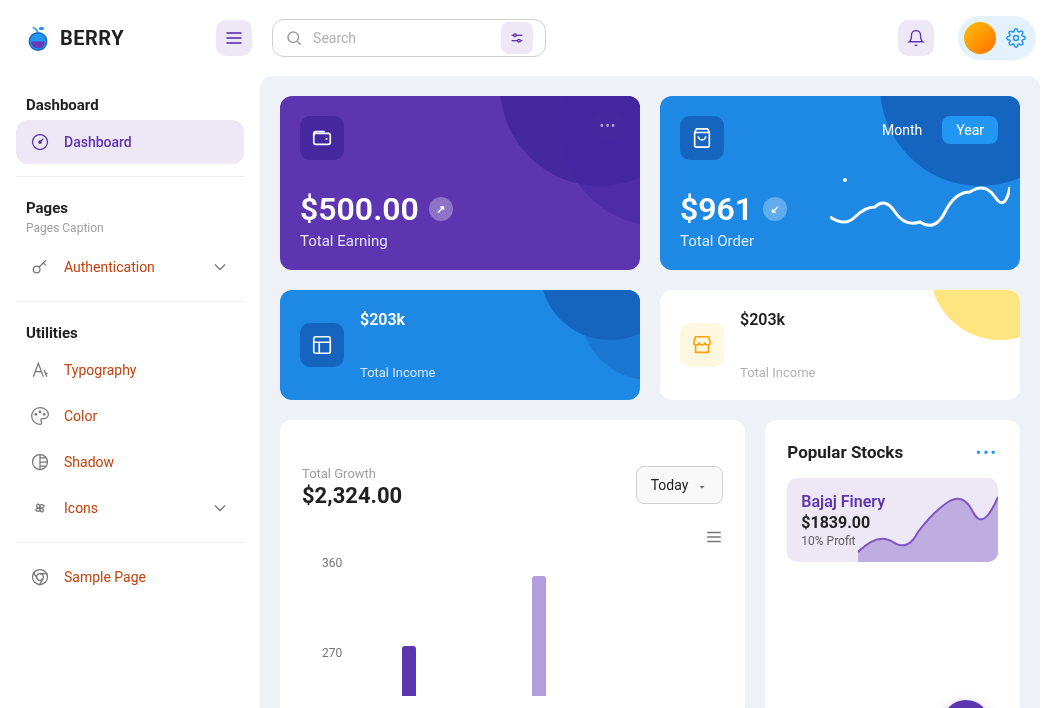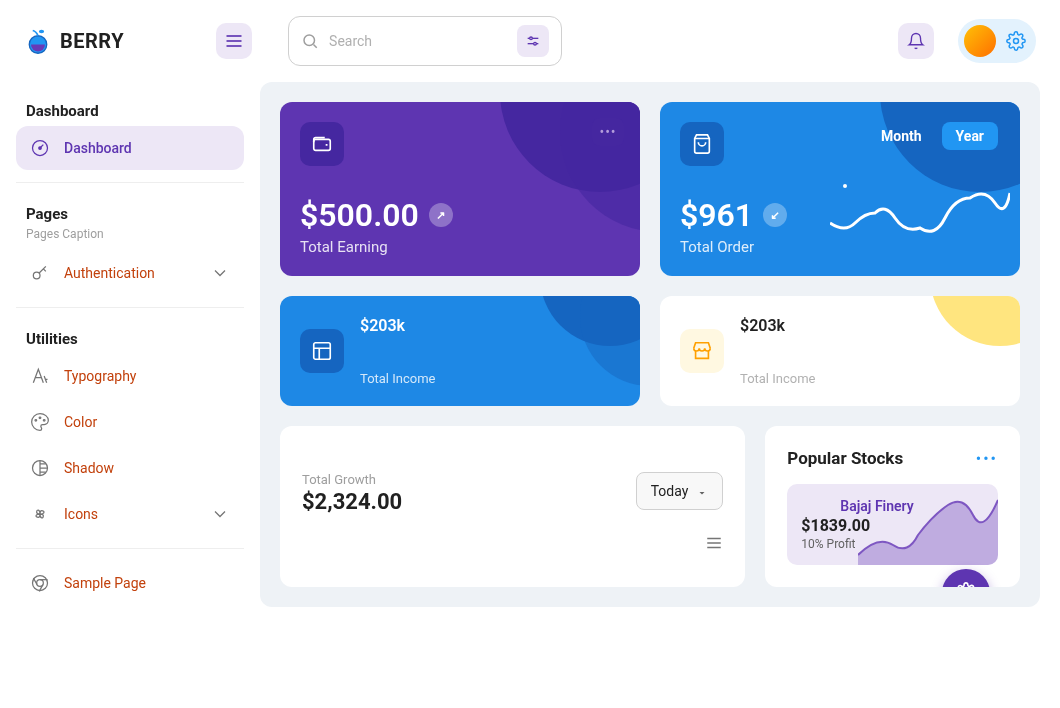--- a/index.html
+++ b/index.html
@@ -3,21 +3,21 @@
 <meta charset="utf-8">
 <style>
 * { margin: 0; padding: 0; box-sizing: border-box; font-family: -apple-system, BlinkMacSystemFont, 'Segoe UI', Roboto, sans-serif; }
 body { background: #fff; color: #212121; }
 
 .header { display: flex; align-items: center; padding: 16px 24px; gap: 12px; }
 .logo { display: flex; align-items: center; gap: 8px; font-weight: 700; font-size: 20px; letter-spacing: 0.5px; }
 .logo-icon { width: 28px; height: 28px; }
 .menu-toggle { width: 36px; height: 36px; background: #ede7f6; border-radius: 10px; display: flex; align-items: center; justify-content: center; cursor: pointer; margin-left: 80px; }
 .menu-toggle svg { stroke: #5e35b1; }
-.search-wrap { flex: 0 0 260px; display: flex; align-items: center; border: 1px solid #d0d0d0; border-radius: 12px; padding: 8px 12px; gap: 10px; margin-left: 24px; }
+.search-wrap { flex: 0 0 260px; display: flex; align-items: center; border: 1px solid #d0d0d0; border-radius: 12px; padding: 2px 12px; gap: 10px; margin-left: 8px; }
 .search-wrap input { border: none; outline: none; flex: 1; font-size: 14px; color: #9e9e9e; background: transparent; }
 .search-wrap input::placeholder { color: #b0b0b0; }
 .search-filter { width: 32px; height: 32px; background: #ede7f6; border-radius: 8px; display: flex; align-items: center; justify-content: center; cursor: pointer; }
 .header-spacer { flex: 1; }
 .notif-btn { width: 36px; height: 36px; background: #ede7f6; border-radius: 10px; display: flex; align-items: center; justify-content: center; cursor: pointer; }
 .profile-chip { display: flex; align-items: center; gap: 10px; background: #e3f2fd; border-radius: 22px; padding: 6px 10px 6px 6px; cursor: pointer; margin-left: 12px; }
 .avatar { width: 32px; height: 32px; border-radius: 50%; background: linear-gradient(135deg, #ffc107, #ff6f00); }
 .gear-icon { stroke: #2196f3; }
 
 .layout { display: flex; }
@@ -53,21 +53,21 @@
 .icon-box.purple { background: #4527a0; }
 .icon-box.blue { background: #1565c0; }
 .icon-box.yellow { background: #fff8e1; }
 .dots-btn { position: absolute; top: 16px; right: 16px; width: 32px; height: 28px; background: #4527a0; border-radius: 8px; display: flex; align-items: center; justify-content: center; cursor: pointer; z-index: 2; font-size:14px; color:#b39ddb; letter-spacing:1px; }
 
 .big-value { font-size: 32px; font-weight: 600; margin-top: 30px; display: flex; align-items: center; gap: 10px; position: relative; z-index: 1; }
 .big-value .circle-icon { width: 24px; height: 24px; border-radius: 50%; background: rgba(255,255,255,0.3); display: flex; align-items: center; justify-content: center; font-size: 11px; }
 .card-sub { font-size: 15px; opacity: 0.85; margin-top: 4px; position: relative; z-index: 1; }
 
 .toggle { position: absolute; top: 20px; right: 22px; display: flex; gap: 6px; z-index: 2; font-size: 14px;}
-.toggle span { padding: 6px 14px; border-radius: 8px; cursor: pointer; font-weight: 700; }
+.toggle span { padding: 6px 14px; border-radius: 8px; cursor: pointer; font-weight: 400; }
 .toggle span.active { background: #2196f3; }
 
 .sparkline { position: absolute; right: 10px; bottom: 28px; width: 180px; height: 70px; z-index: 1; }
 
 .mini-label { font-size: 16px; font-weight: 600; }
 .mini-sub { font-size: 13px; opacity: 0.8; margin-top: 36px; }
 .card-white-sm .mini-label { color: #212121; }
 .card-white-sm .mini-sub { color: #9e9e9e; }
 
 .growth-card { flex: 2; padding: 22px; }
@@ -79,21 +79,21 @@
 .chart-area { margin-top: 10px; position: relative; height: 140px; }
 .y-axis { position: absolute; left: 20px; font-size: 12px; color: #757575; }
 .bar { position: absolute; width: 14px; border-radius: 3px 3px 0 0; }
 .bar.purple { background: #5e35b1; }
 .bar.lav { background: #b39ddb; }
 
 .stocks-card { flex: 1; padding: 22px; }
 .stocks-head { display: flex; justify-content: space-between; align-items: center; }
 .stocks-title { font-weight: 700; font-size: 17px; }
 .stock-item { background: #ede7f6; border-radius: 10px; padding: 14px; margin-top: 16px; position: relative; overflow: hidden; }
-.stock-name { color: #5e35b1; font-weight: 600; font-size: 14px; margin-left: 39px; }
+.stock-name { color: #5e35b1; font-weight: 600; font-size: 16px; }
 .stock-price { font-weight: 700; font-size: 16px; margin-top: 2px; }
 .stock-profit { font-size: 12px; color: #616161; margin-top: 2px; }
 .stock-area { position: absolute; right: 0; bottom: 0; width: 140px; height: 80px; }
 .fab { position: absolute; right: 30px; bottom: -30px; width: 48px; height: 48px; border-radius: 50%; background: #5e35b1; display: flex; align-items: center; justify-content: center; cursor: pointer; z-index:5; box-shadow: 0 4px 12px rgba(94,53,177,0.4); }
 .stocks-wrapper { position: relative; }
 </style>
 </head>
 <body>
 
 <div class="header">
@@ -300,20 +300,26 @@
               </svg>
           </div>
         </div>
         <div class="chart-toolbar">
           <svg width="18" height="18" viewBox="0 0 24 24" stroke="#757575" stroke-width="2">
               <line x1="3" y1="6" x2="21" y2="6"></line>
               <line x1="3" y1="12" x2="21" y2="12"></line>
               <line x1="3" y1="18" x2="21" y2="18"></line>
             </svg>
         </div>
+        <div class="chart-area">
+          <div class="y-axis" style="top:0">360</div>
+          <div class="y-axis" style="top:90px">270</div>
+          <div class="bar purple" style="left:100px; height:50px; bottom:0"></div>
+          <div class="bar lav" style="left:230px; height:120px; bottom:0"></div>
+        </div>
       </div>
 
       <div class="card card-white stocks-card stocks-wrapper">
         <div class="stocks-head">
           <div class="stocks-title">Popular Stocks</div>
           <span style="color:#2196f3;cursor:pointer;letter-spacing:2px">•••</span>
         </div>
         <div class="stock-item">
           <div class="stock-name">Bajaj Finery</div>
           <div class="stock-price">$1839.00</div>

